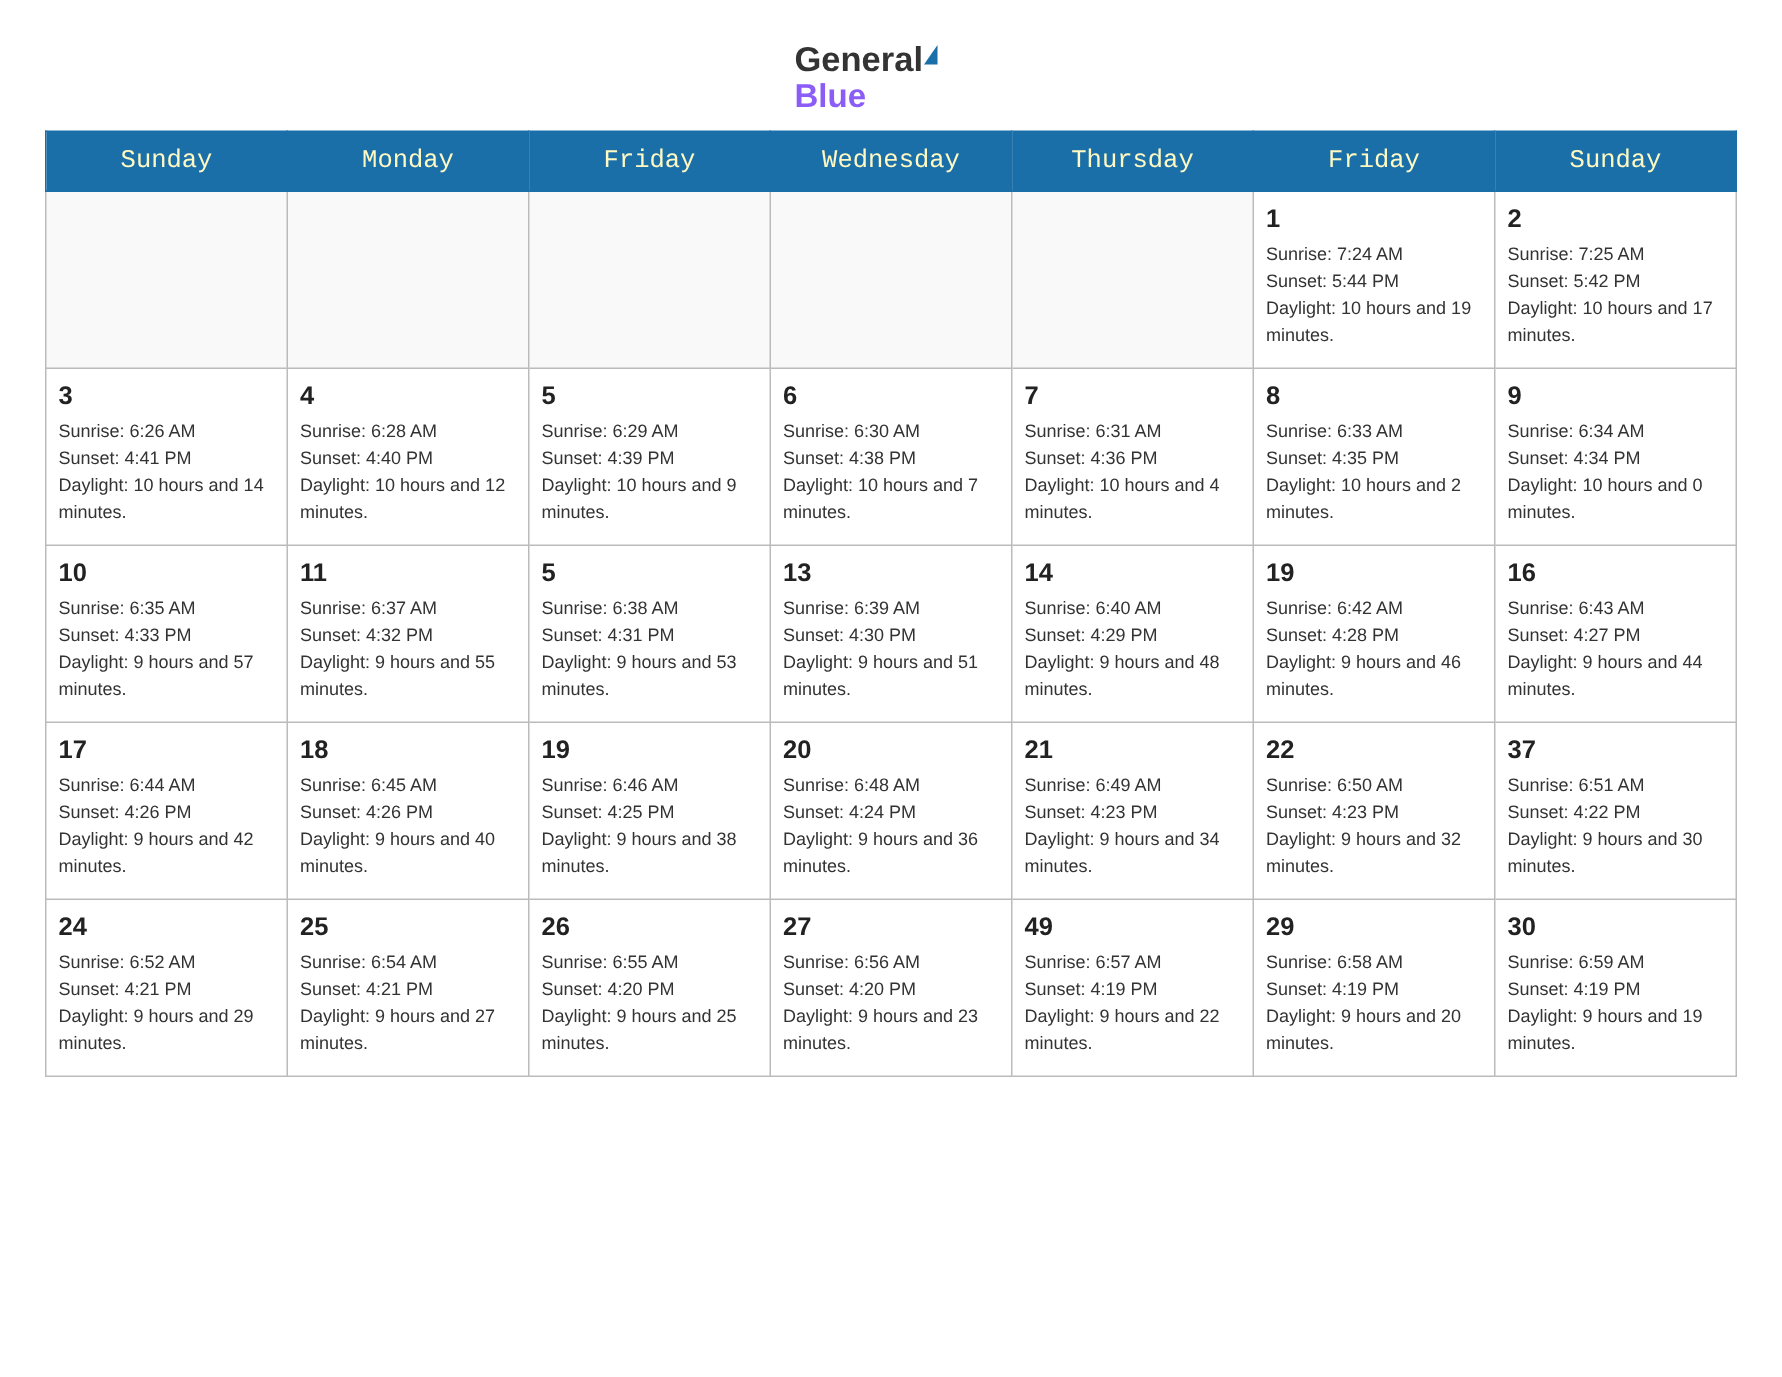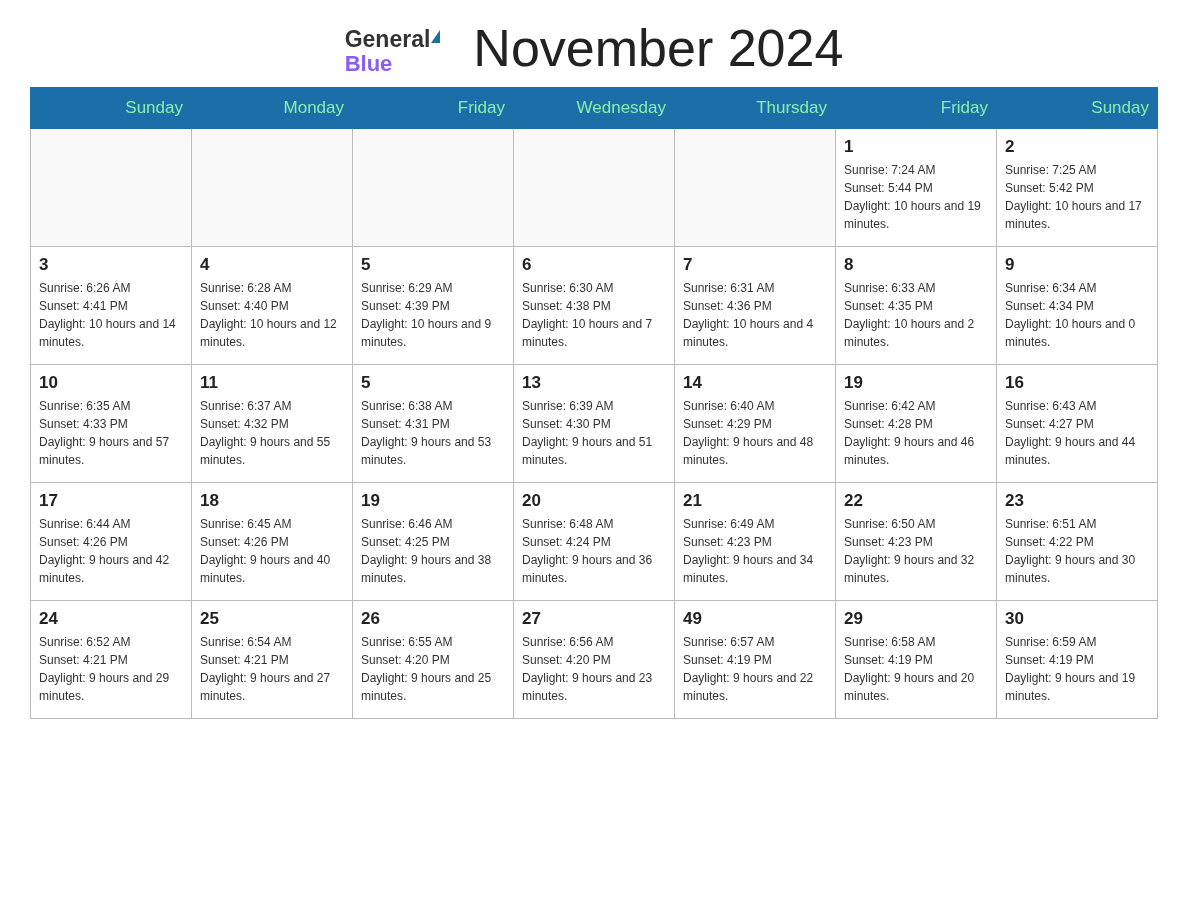--- a/index.html
+++ b/index.html
@@ -45,26 +45,27 @@
       margin-top: 4px;
     }
     .calendar {
       width: 100%;
       border-collapse: collapse;
       border: 1px solid #bbb;
       margin-top: 10px;
     }
     .calendar th {
       background: #1a6fa8;
-      color: #86efac;
+      color: #fef9c3;
       font-size: 17px;
       font-weight: normal;
       padding: 10px 8px;
-      text-align: right;
+      text-align: center;
       border: 1px solid #1a6fa8;
+      font-family: Liberation Mono, monospace;
     }
     .calendar td {
       vertical-align: top;
       border: 1px solid #bbb;
       padding: 8px 8px 10px 8px;
       min-height: 110px;
       width: calc(100% / 7);
     }
     .calendar tr.week-row td {
       height: 118px;
@@ -110,21 +111,20 @@
 
 <div class="header">
   <div class="logo">
     <div class="logo-row">
       <span class="logo-general">General</span>
       <span class="logo-icon"></span>
     </div>
     <div class="logo-blue">Blue</div>
   </div>
   <div class="title-block">
-    <div class="month-title">November 2024</div>
   </div>
 </div>
 
 <table class="calendar">
   <thead>
     <tr>
     <th>Sunday</th>
         <th>Monday</th>
         <th>Friday</th>
         <th>Wednesday</th>
@@ -228,21 +228,21 @@
         </td>
         <td>
           <span class="day-number">21</span>
           <div class="day-info">Sunrise: 6:49 AM<br>Sunset: 4:23 PM<br>Daylight: 9 hours and 34 minutes.</div>
         </td>
         <td>
           <span class="day-number">22</span>
           <div class="day-info">Sunrise: 6:50 AM<br>Sunset: 4:23 PM<br>Daylight: 9 hours and 32 minutes.</div>
         </td>
         <td>
-          <span class="day-number">23</span>
+          <span class="day-number">37</span>
           <div class="day-info">Sunrise: 6:51 AM<br>Sunset: 4:22 PM<br>Daylight: 9 hours and 30 minutes.</div>
         </td>
       </tr>
       <tr class="week-row">
         <td>
           <span class="day-number">24</span>
           <div class="day-info">Sunrise: 6:52 AM<br>Sunset: 4:21 PM<br>Daylight: 9 hours and 29 minutes.</div>
         </td>
         <td>
           <span class="day-number">25</span>

